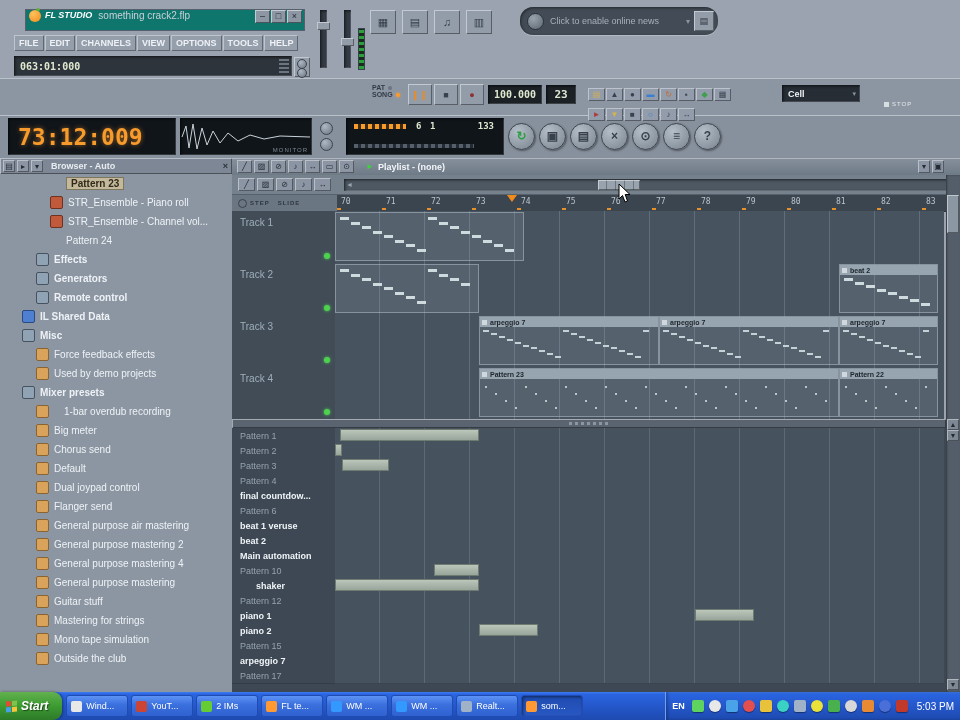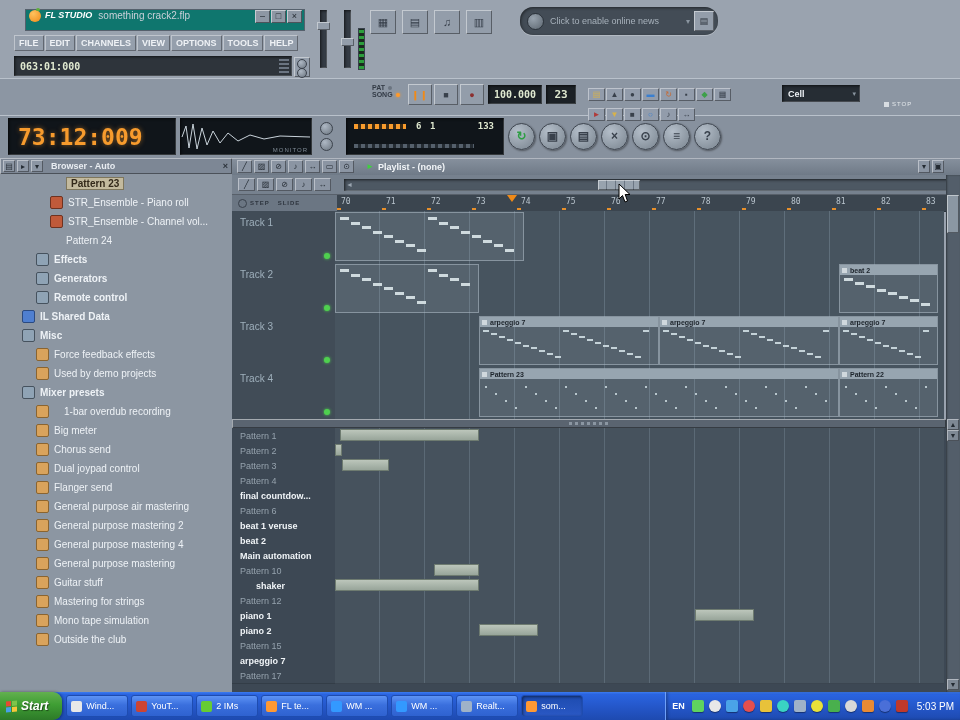--- a/index.html
+++ b/index.html
@@ -230,20 +230,24 @@
           <div class="br-ico" style="background: rgb(217, 163, 92); border: 1px solid rgb(138, 100, 48);"></div>
           <div>1-bar overdub recording</div>
         </div>
         <div class="br-row" style="padding-left: 36px;">
           <div class="br-ico" style="background: rgb(217, 163, 92); border: 1px solid rgb(138, 100, 48);"></div>
           <div>Big meter</div>
         </div>
         <div class="br-row" style="padding-left: 36px;">
           <div class="br-ico" style="background: rgb(217, 163, 92); border: 1px solid rgb(138, 100, 48);"></div>
           <div>Chorus send</div>
+        </div>
+        <div class="br-row" style="padding-left: 36px;">
+          <div class="br-ico" style="background: rgb(217, 163, 92); border: 1px solid rgb(138, 100, 48);"></div>
+          <div>Default</div>
         </div>
         <div class="br-row" style="padding-left: 36px;">
           <div class="br-ico" style="background: rgb(217, 163, 92); border: 1px solid rgb(138, 100, 48);"></div>
           <div>Dual joypad control</div>
         </div>
         <div class="br-row" style="padding-left: 36px;">
           <div class="br-ico" style="background: rgb(217, 163, 92); border: 1px solid rgb(138, 100, 48);"></div>
           <div>Flanger send</div>
         </div>
         <div class="br-row" style="padding-left: 36px;">

